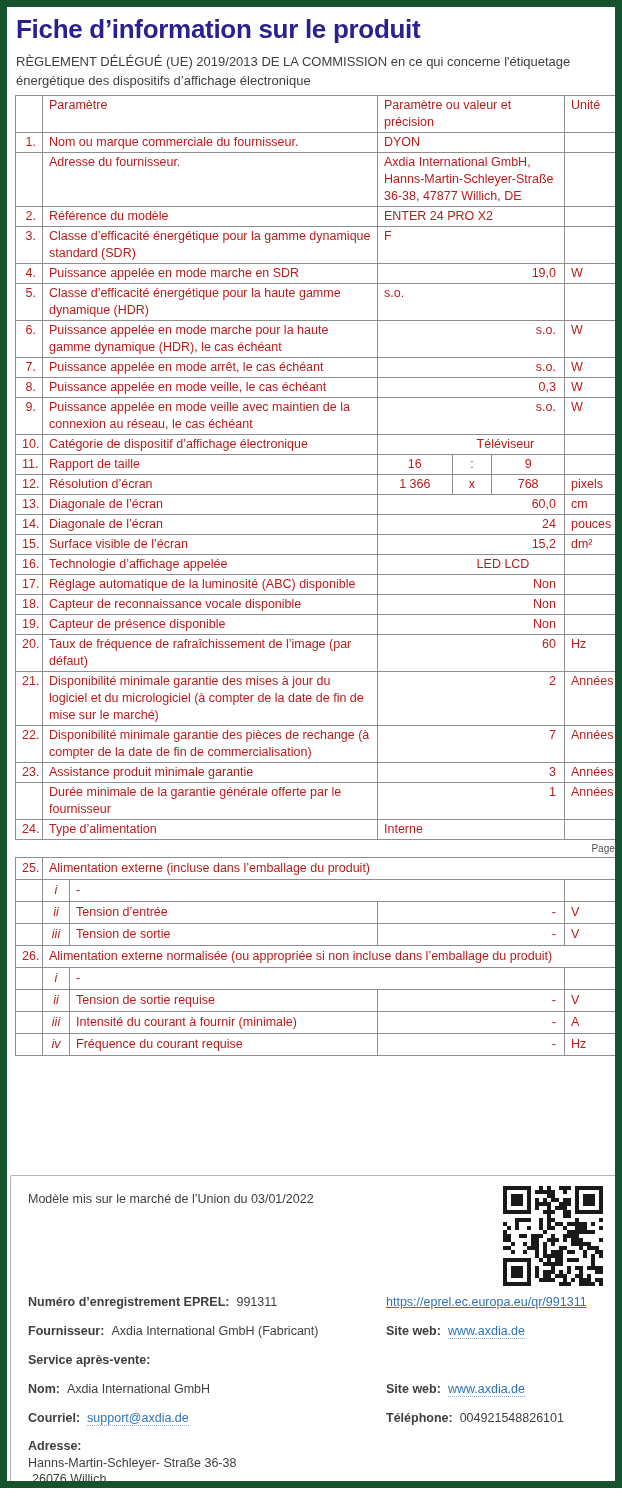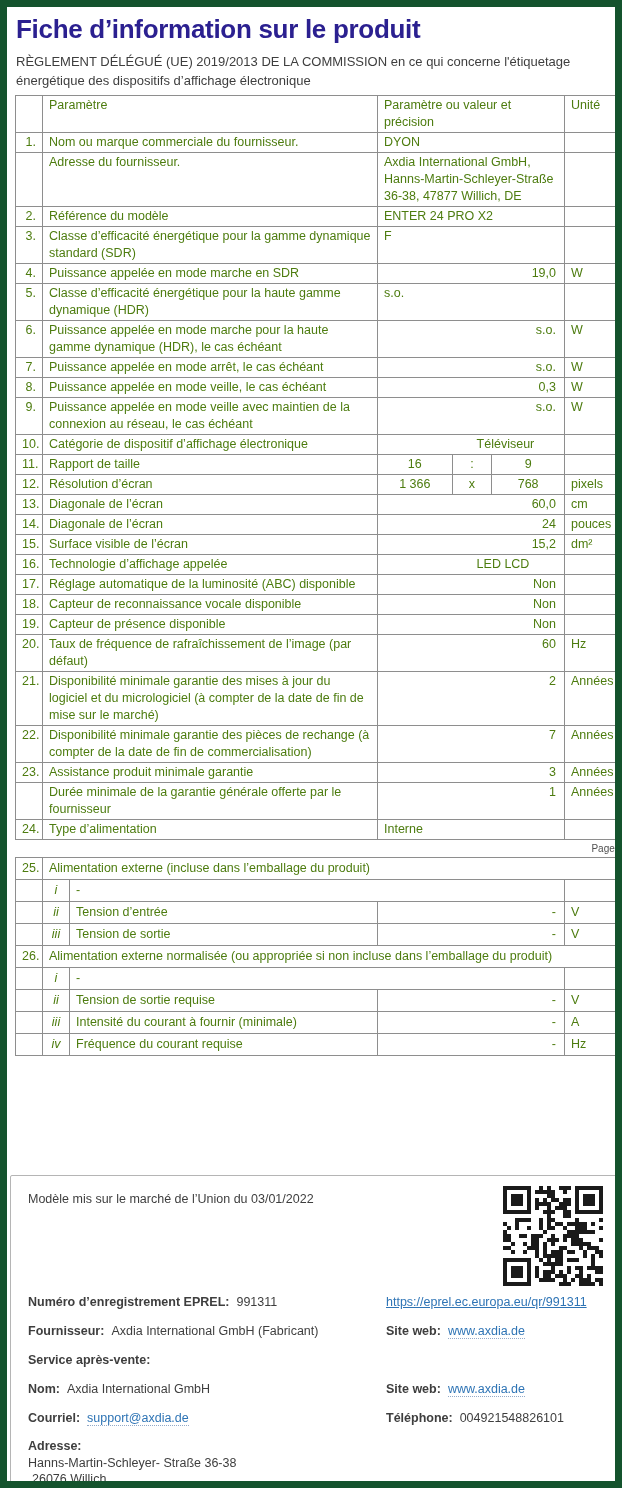--- a/index.html
+++ b/index.html
@@ -4,21 +4,21 @@
 <style>
   html,body{margin:0;padding:0;background:#fff;}
   .page{position:relative;width:622px;height:1488px;box-sizing:border-box;
         border:7px solid #14532d;background:#fff;overflow:hidden;
         font-family:"Liberation Sans",sans-serif;color:#3e3e3e;}
   .head{padding:6px 8px 0 9px;}
   h1.title{margin:0 0 7px 0;font-size:26px;line-height:32px;font-weight:700;color:#2b2090;letter-spacing:-0.3px;}
   .subtitle{font-size:13px;line-height:19px;color:#3e3e3e;width:604px;margin-bottom:5px;}
 
   table.fiche{border-collapse:collapse;margin-left:8px;width:606px;table-layout:fixed;
-              font-size:12.5px;line-height:17px;color:#4d7c0f;padding-left:9px;}
+              font-size:12.5px;line-height:17px;color:#b91c1c;padding-left:9px;}
   table.fiche td{border:1px solid #8e8e8e;vertical-align:top;padding:1px 6px;overflow:hidden;}
   td.c-num{text-align:right;padding-right:5px;}
   td.c-name{text-align:left;}
   td.c-val{text-align:left;}
   td.c-val.ar{text-align:right;padding-right:8px;}
   td.c-val.c3{padding:1px 0;}
   td.c-val.c3 .third{display:block;margin-left:auto;width:47%;}
   td.c-val.split{padding:0;}
   td.c-val.split .row{display:flex;width:100%;}
   td.c-val.split .s1{width:40%;text-align:center;padding:1px 0;}

